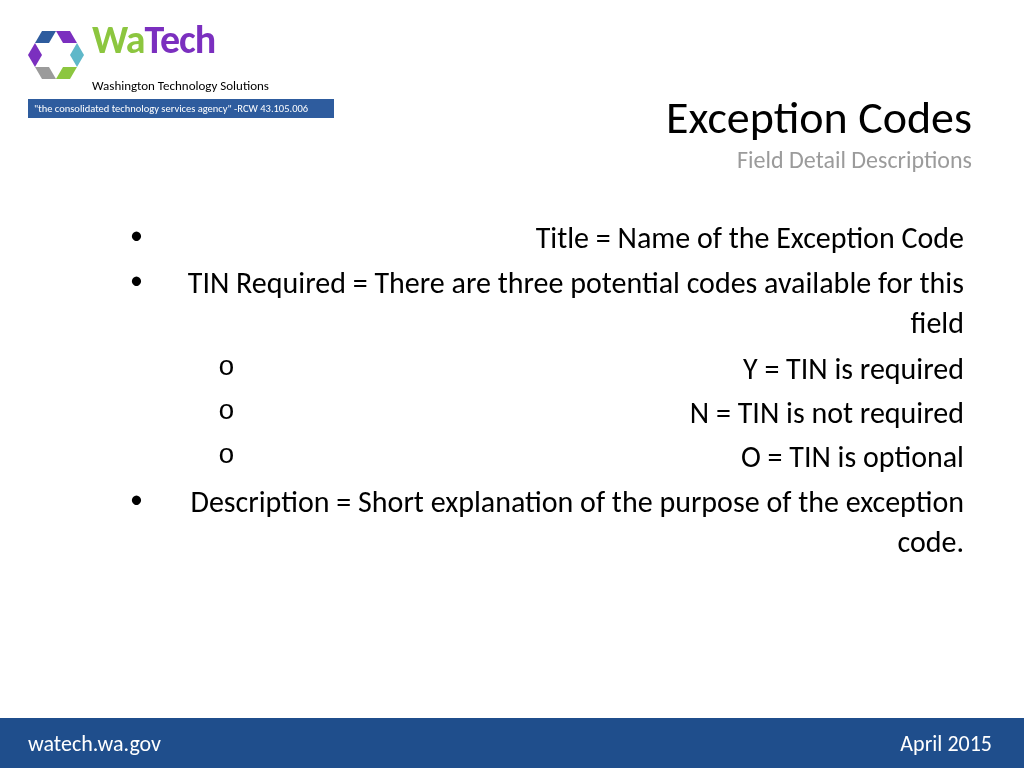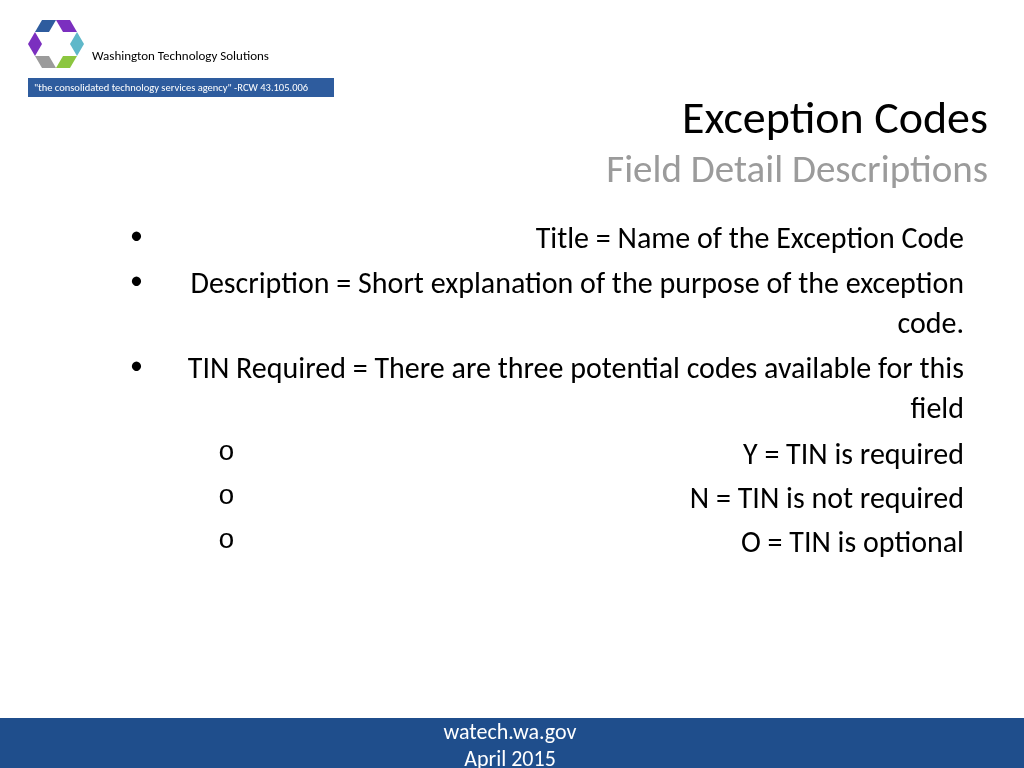--- a/index.html
+++ b/index.html
@@ -56,31 +56,31 @@
       background: #2e5c9e;
       color: #ffffff;
       font-size: 10.5px;
       padding: 3px 6px;
       margin-top: 6px;
       width: 306px;
     }
     .heading-area {
       position: absolute;
       top: 92px;
-      right: 36px;
+      right: 52px;
       text-align: right;
     }
     .main-title {
       font-size: 46px;
       color: #000000;
       font-weight: 400;
       line-height: 1.1;
     }
     .sub-title {
-      font-size: 39px;
+      font-size: 24px;
       color: #9b9b9b;
       font-weight: 400;
       margin-top: 2px;
     }
     .content-area {
       position: absolute;
       top: 218px;
       left: 118px;
       right: 60px;
       text-align: right;
@@ -130,59 +130,61 @@
       left: 0;
       right: 0;
       height: 50px;
       background: #1f4e8c;
       display: flex;
       justify-content: space-between;
       align-items: center;
       padding: 0 32px 0 28px;
       color: #ffffff;
       font-size: 22px;
-      flex-direction: column;
     }
   </style>
 </head>
 <body>
 
 <div class="logo-area">
   <div class="logo-row">
     <svg class="hex-icon" viewBox="0 0 56 52">
       <polygon points="14,0 28,0 21,12 7,12" fill="#2e5c9e"></polygon>
       <polygon points="28,0 42,0 49,12 35,12" fill="#7b2fbf"></polygon>
       <polygon points="49,12 56,24 49,36 42,24" fill="#5fb8c9"></polygon>
       <polygon points="49,36 42,48 28,48 35,36" fill="#8cc63f"></polygon>
       <polygon points="28,48 14,48 7,36 21,36" fill="#9b9b9b"></polygon>
       <polygon points="7,36 0,24 7,12 14,24" fill="#7b2fbf"></polygon>
     </svg>
     <div class="logo-text-block">
+      <div class="logo-title">
+        <span class="logo-wa">Wa</span><span class="logo-tech">Tech</span>
+      </div>
       <div class="logo-subtitle">Washington Technology Solutions</div>
     </div>
   </div>
   <div class="logo-banner">"the consolidated technology services agency" -RCW 43.105.006</div>
 </div>
 
 <div class="heading-area">
   <div class="main-title">Exception Codes</div>
   <div class="sub-title">Field Detail Descriptions</div>
 </div>
 
 <div class="content-area">
   <ul class="bullet-list">
     <li>Title = Name of the Exception Code</li>
-    <li>Description = Short explanation of the purpose of the exception code.</li>
     <li>
       <span>TIN Required = There are three potential codes available for this field</span>
       <ul class="sub-list">
         <li>Y = TIN is required</li>
         <li>N = TIN is not required</li>
         <li>O = TIN is optional</li>
       </ul>
     </li>
+    <li>Description = Short explanation of the purpose of the exception code.</li>
   </ul>
 </div>
 
 <div class="footer-bar">
   <span>watech.wa.gov</span>
   <span>April 2015</span>
 </div>
 
 </body></html>

